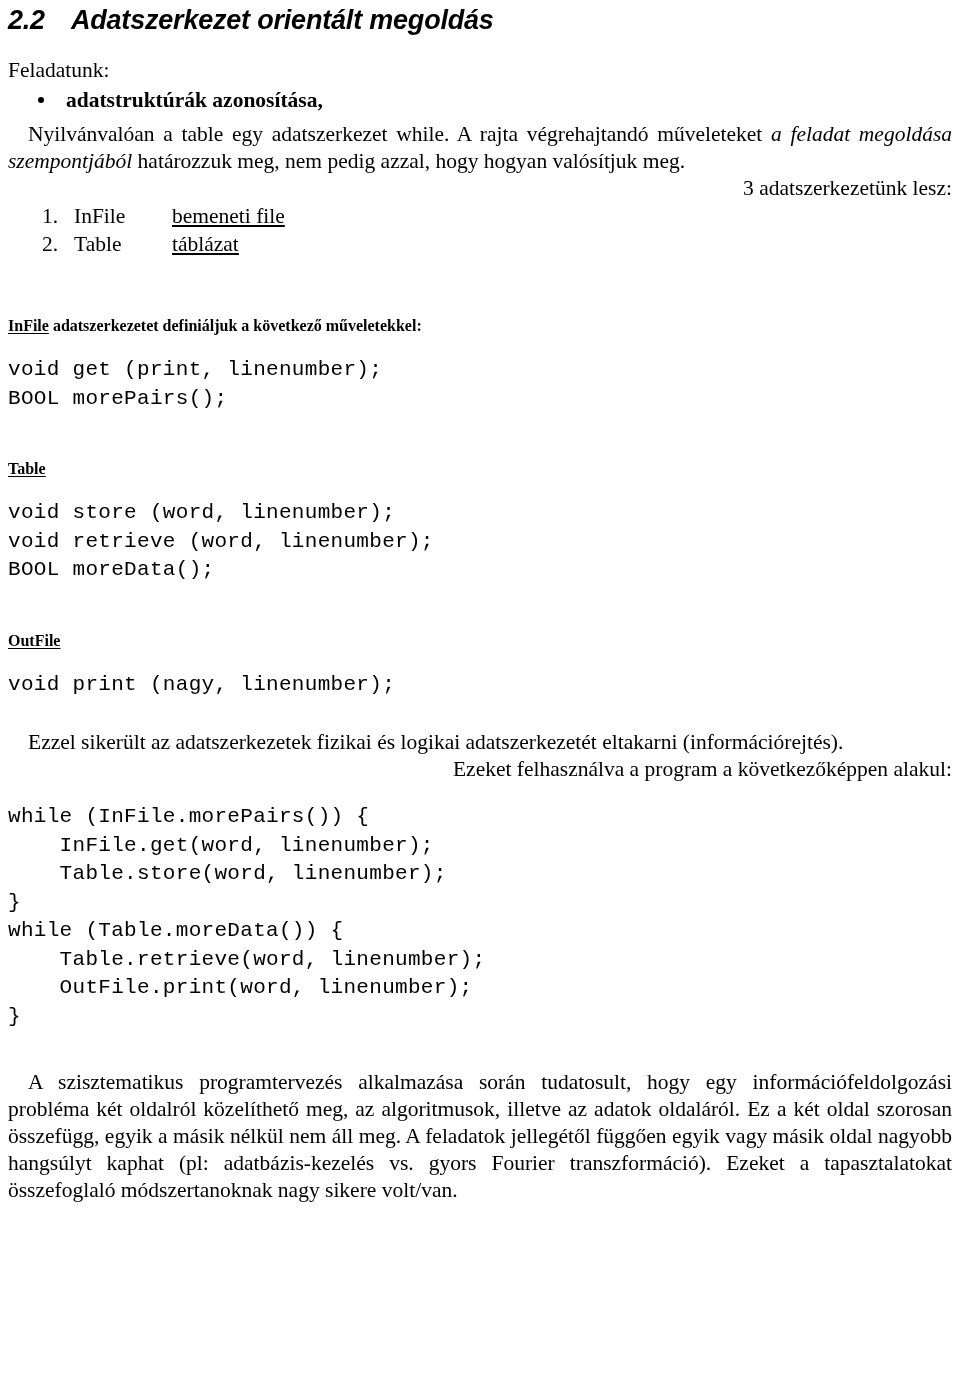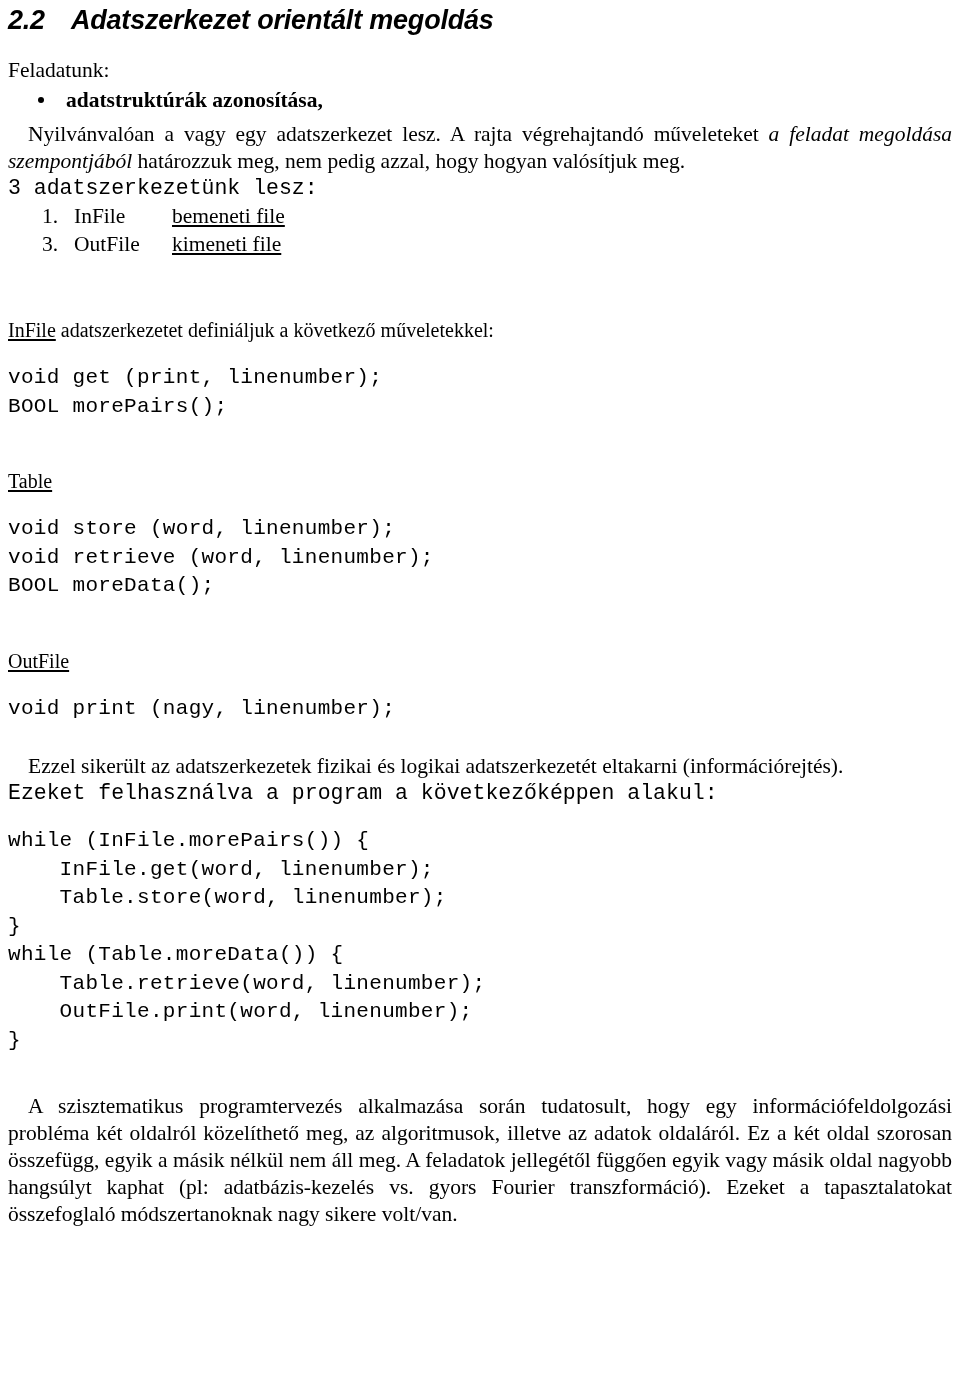--- a/index.html
+++ b/index.html
@@ -53,21 +53,21 @@
 
   
   p.body {
     font-size: 21.5px;
     line-height: 27px;
     margin: 0;
     text-align: justify;
     text-justify: inter-word;
   }
   p.body.indent { text-indent: 20px; }
-  p.body.nojust { text-align: left; font-family: Liberation Mono, monospace; }
+  p.body.nojust { text-align: right; }
   .lead { font-size: 21.5px; line-height: 28px; margin: 0; }
 
   
   ul.bullets {
     list-style: none;
     margin: 2px 0 0 0;
     padding: 0;
   }
   ul.bullets > li {
     position: relative;
@@ -117,23 +117,24 @@
     font-family: "Liberation Mono", "DejaVu Sans Mono", monospace;
     font-size: 21px;
     line-height: 28.5px;
     white-space: pre;
     margin: 0;
     letter-spacing: 0.3px;
   }
   .code-block { margin: 0; }
   .u { text-decoration: underline; text-underline-offset: 2px; }
   .struct-label {
-    font-size: 20px;
+    font-size: 16px;
     line-height: 28px;
     font-family: "Liberation Serif", "DejaVu Serif", serif;
+    font-weight: bold;
   }
 
   .sp-6  { height: 6px; }
   .sp-14 { height: 14px; }
   .sp-20 { height: 20px; }
   .sp-26 { height: 26px; }
   .sp-30 { height: 30px; }
   .sp-38 { height: 38px; }
 </style>
 </head>
@@ -151,27 +152,27 @@
     <p class="lead">Feladatunk:</p>
 
     <ul class="bullets">
       <li>
         <span class="dot"></span><span class="b">adatstruktúrák azonosítása,</span>
       </li>
     </ul>
 
     <div class="sp-6"></div>
 
-    <p class="body indent"><span>Nyilvánvalóan a vagy egy adatszerkezet lesz. A rajta végrehajtandó műveleteket </span><span class="i">a feladat megoldása szempontjából</span><span> határozzuk meg, nem pedig azzal, hogy hogyan valósítjuk meg.</span></p>
+    <p class="body indent"><span>Nyilvánvalóan a table egy adatszerkezet while. A rajta végrehajtandó műveleteket </span><span class="i">a feladat megoldása szempontjából</span><span> határozzuk meg, nem pedig azzal, hogy hogyan valósítjuk meg.</span></p>
 
     <p class="body nojust">3 adatszerkezetünk lesz:</p>
 
     <ol class="numbered">
       <li><span class="n">1.</span><span class="name">InFile</span><span>bemeneti file</span></li>
-      <li><span class="n">3.</span><span class="name">OutFile</span><span>kimeneti file</span></li>
+      <li><span class="n">2.</span><span class="name">Table</span><span>táblázat</span></li>
     </ol>
 
     <div class="sp-38"></div>
 
     <p class="struct-label"><span class="u">InFile</span><span> adatszerkezetet definiáljuk a következő műveletekkel:</span></p>
     <pre class="code code-block">void get (print, linenumber);
 BOOL morePairs();</pre>
 
     <div class="sp-26"></div>
 

